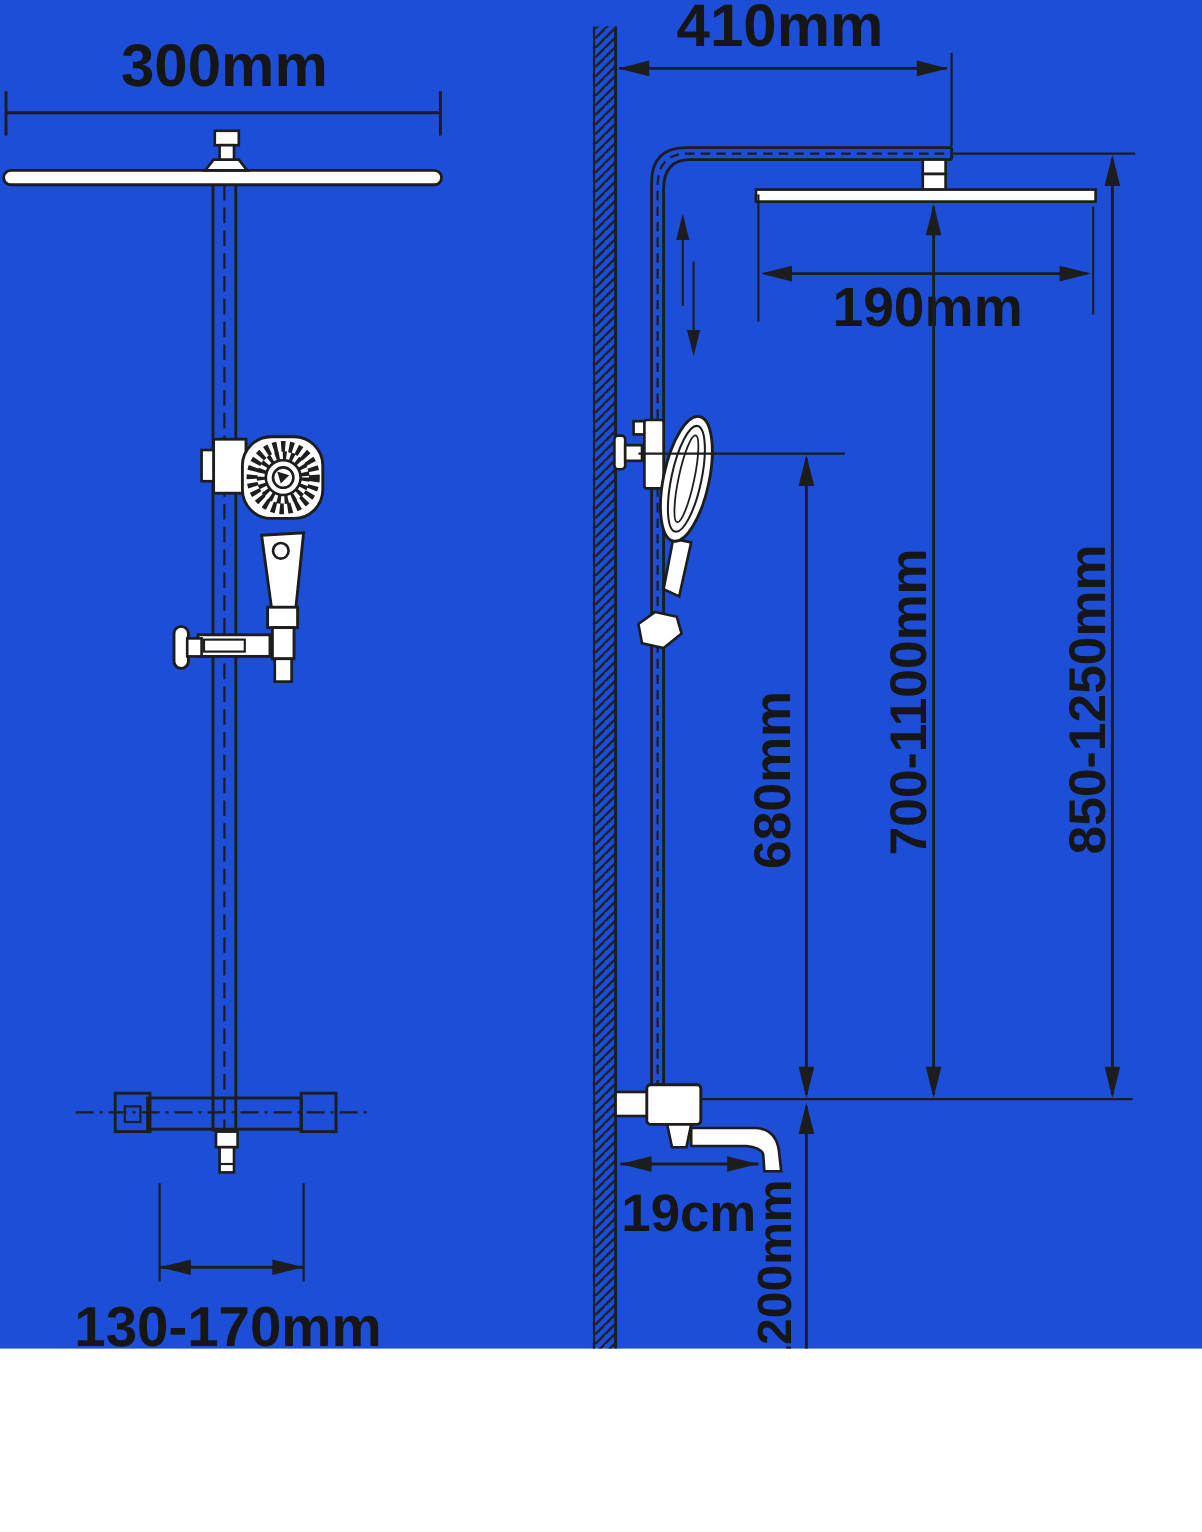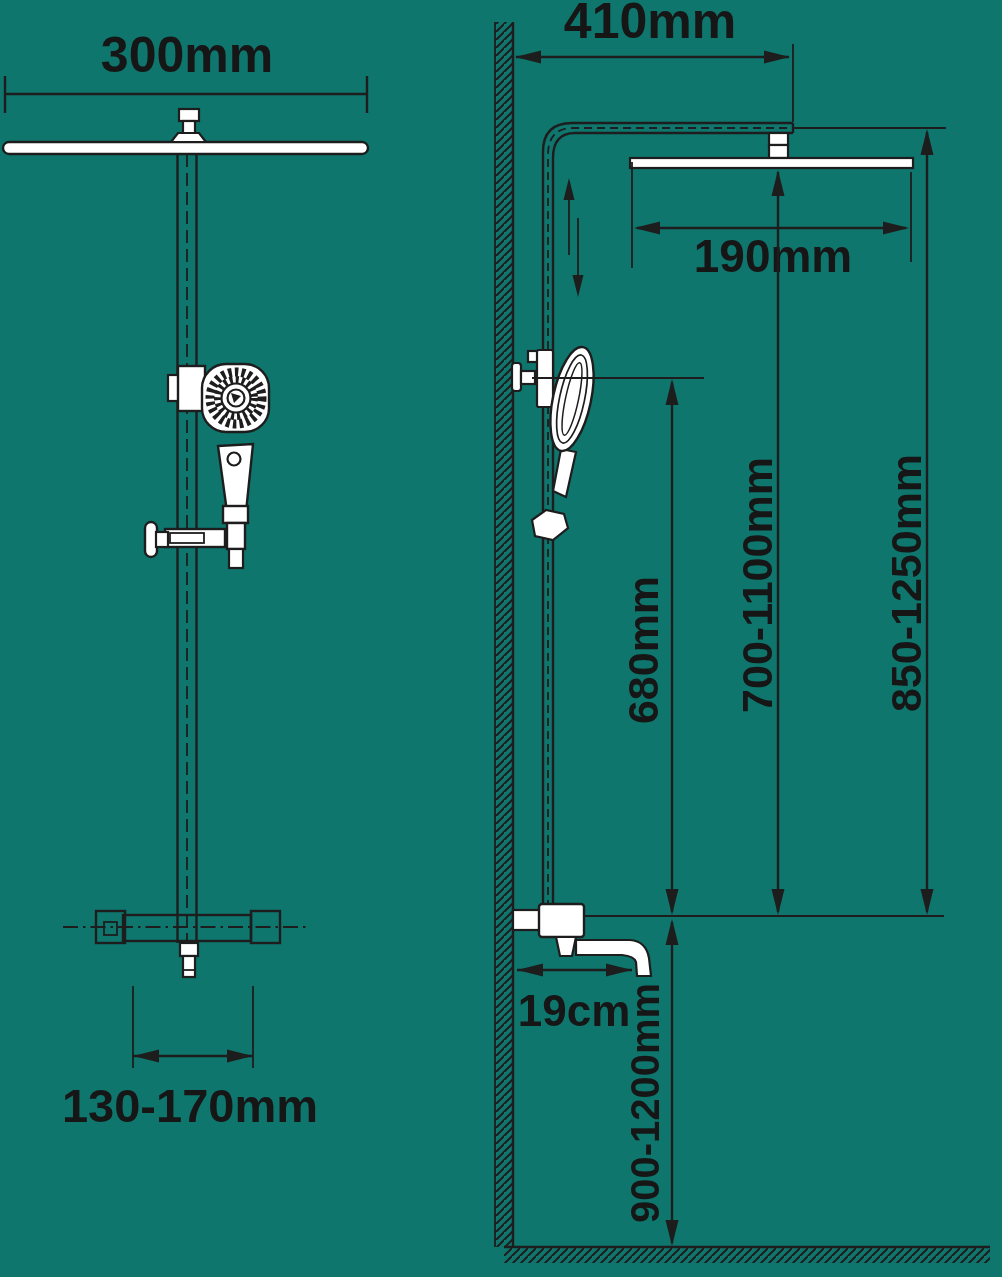--- a/index.html
+++ b/index.html
@@ -1,16 +1,16 @@
 <!DOCTYPE html>
 <html><head>
 <meta charset="utf-8">
 <style>
   html,body{margin:0;padding:0;background:#ffffff;}
-  .stage{width:1002px;height:1277px;background:#0f766e;position:relative;overflow:hidden;}
+  .stage{width:1002px;height:1124px;background:#1d4ed8;position:relative;overflow:hidden;}
   svg{display:block;}
   .ln{stroke:#1d1d1d;stroke-width:2.4;fill:none;stroke-linecap:butt;}
   .ln-thin{stroke:#1d1d1d;stroke-width:1.8;fill:none;}
   .wf{fill:none;stroke:#1d1d1d;stroke-width:2.4;}
   .wh{fill:#ffffff;stroke:#1d1d1d;stroke-width:2.4;}
   .wh2{fill:#ffffff;stroke:#1d1d1d;stroke-width:2.2;}
   .arr{fill:#1d1d1d;stroke:none;}
   .txt{font-family:"Liberation Sans","DejaVu Sans",sans-serif;font-weight:bold;fill:#161616;}
   .t50{font-size:50px;} .t47{font-size:47px;} .t46{font-size:46px;}
   .t44{font-size:44px;} .t43{font-size:43px;} .t40{font-size:40px;}

